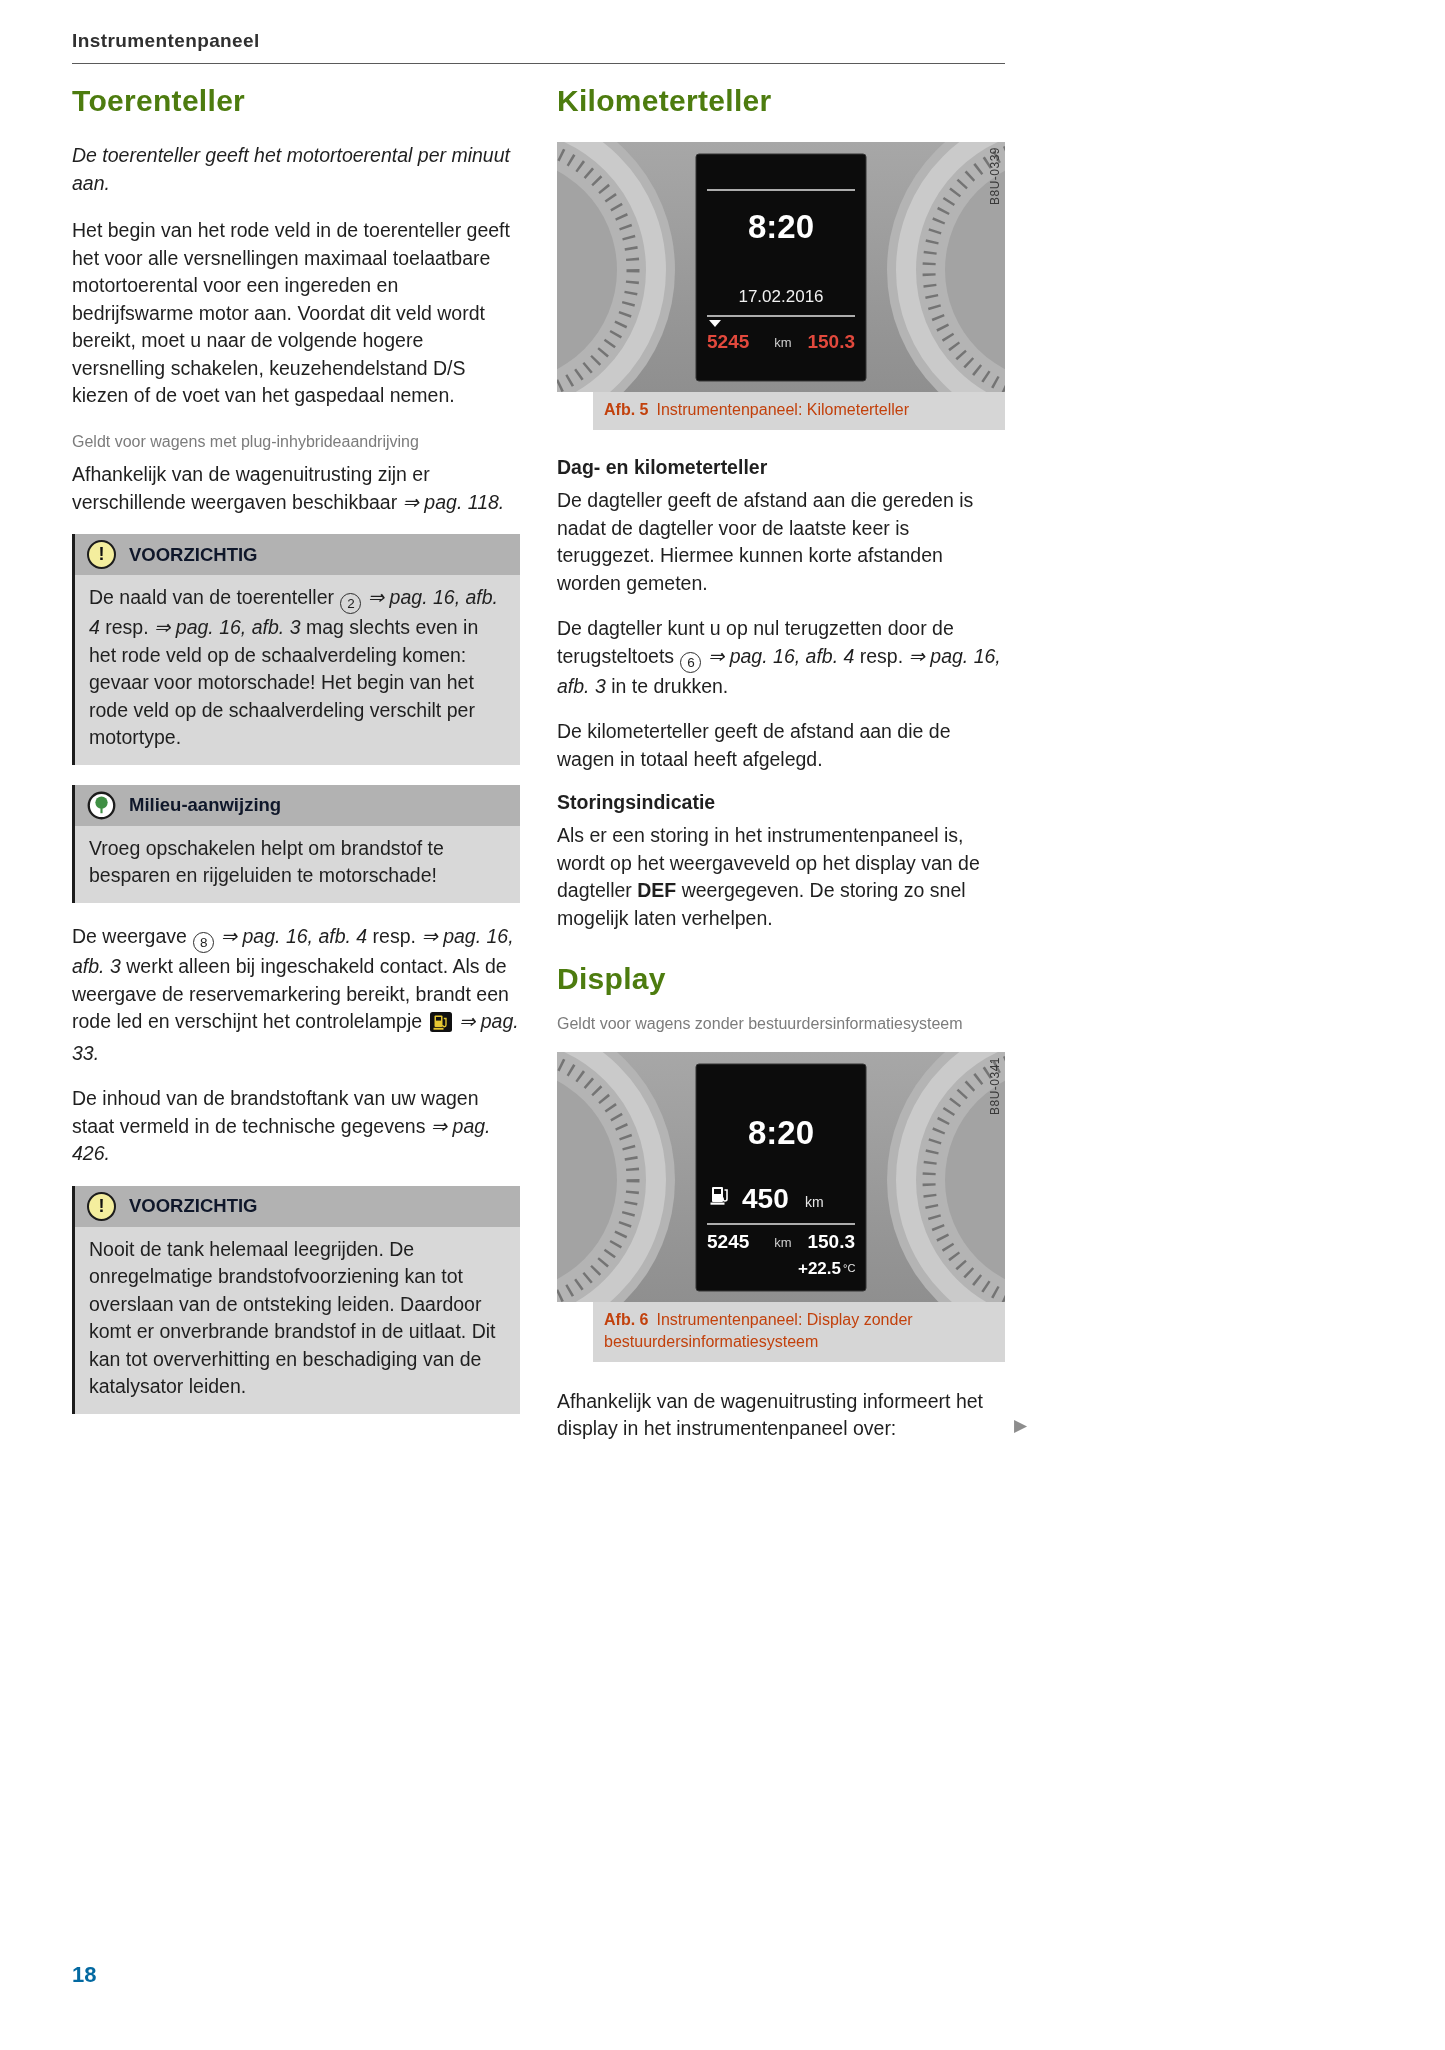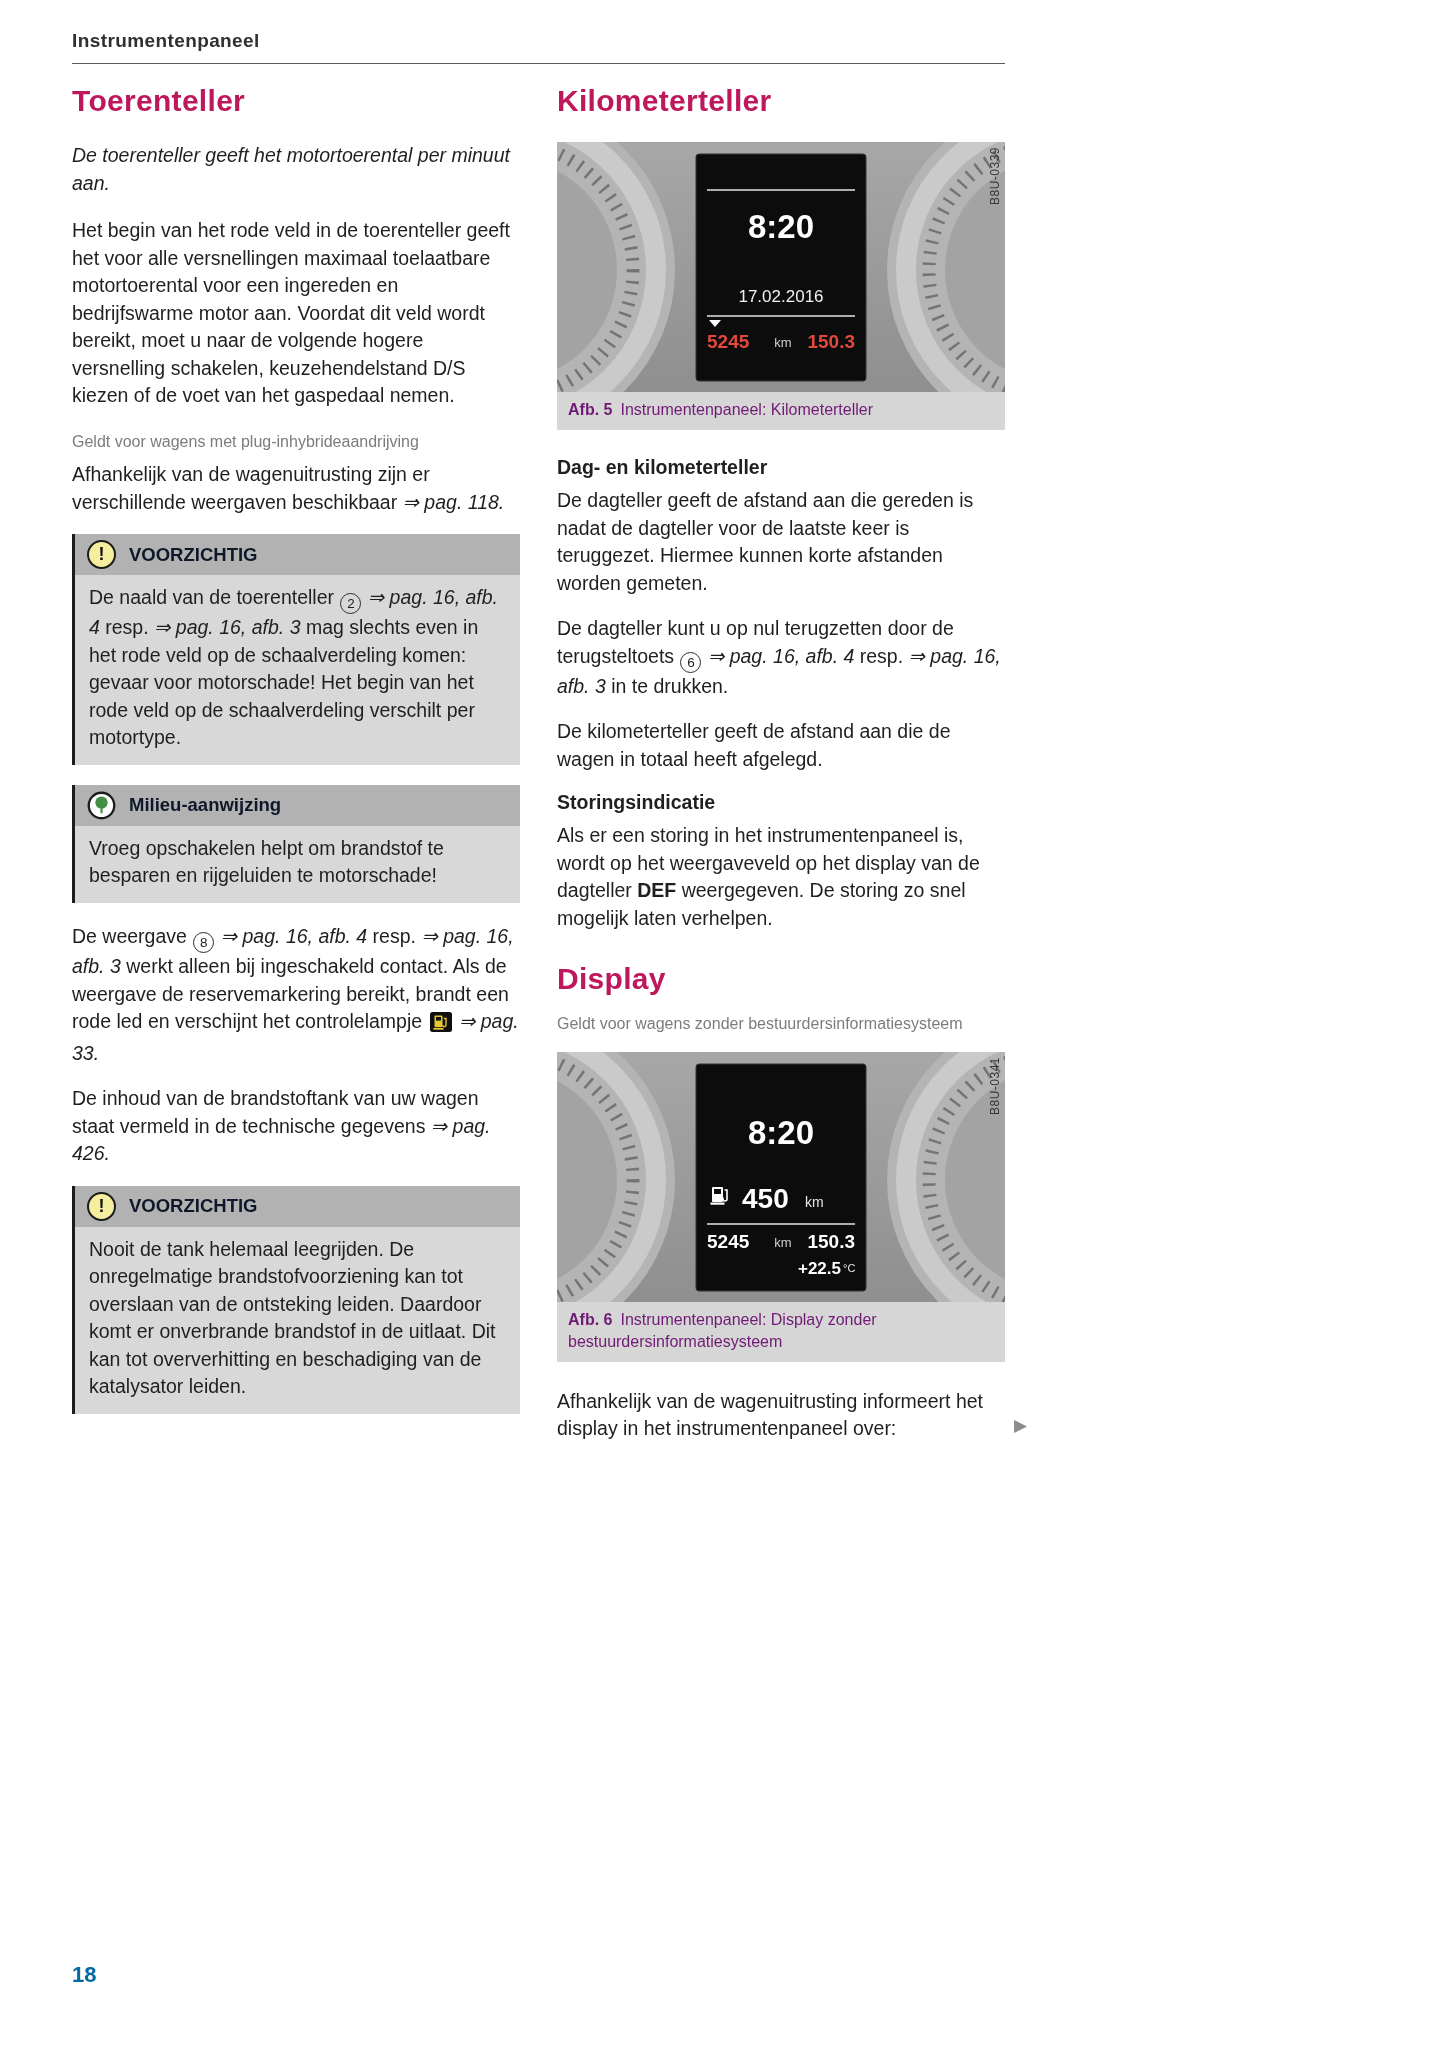--- a/index.html
+++ b/index.html
@@ -8,21 +8,21 @@
   .page { position:absolute; inset:0; }
 
   .runhead { position:absolute; left:72px; top:30px; width:933px;
              font-size:19px; font-weight:bold; letter-spacing:.4px; color:#303030;
              padding-bottom:11px; border-bottom:1.5px solid #5a5a5a; }
 
   .col { position:absolute; width:448px; }
   .col-left  { left:72px;  top:84px; }
   .col-right { left:557px; top:84px; }
 
-  h1 { font-size:30px; font-weight:bold; color:#be185d; letter-spacing:.3px; margin-bottom:24px; }
+  h1 { font-size:30px; font-weight:bold; color:#4d7c0f; letter-spacing:.3px; margin-bottom:24px; }
   h1.spaced { margin-top:30px; }
   p { font-size:19.5px; line-height:27.5px; margin-bottom:18px; }
   .intro { font-style:italic; margin-bottom:20px; }
   .note { font-size:16px; color:#7c7c7c; margin:4px 0 6px; }
   .ref { font-style:italic; }
   .b { font-weight:bold; }
   .sub { font-size:19.5px; font-weight:bold; margin:2px 0 8px; }
 
   .numcircle { display:inline-flex; align-items:center; justify-content:center;
                width:21px; height:21px; border:1.4px solid #2c2c2c; border-radius:50%;
@@ -35,21 +35,21 @@
   .box-body p { margin:0; }
   .warn-icon { width:29px; height:29px; border-radius:50%; background:#f4ee9e; border:2.6px solid #1c1c1c;
                display:inline-flex; align-items:center; justify-content:center;
                font-weight:bold; font-size:18px; color:#111; flex:0 0 auto; }
   .eco-icon { width:29px; height:29px; flex:0 0 auto; display:inline-flex; }
 
   figure { margin:0 0 26px; }
   .fig-img { position:relative; height:250px; overflow:hidden; }
   .fig-code { position:absolute; top:5px; right:3px; writing-mode:vertical-rl; transform:rotate(180deg);
               font-size:12px; letter-spacing:.5px; color:#383838; }
-  .fig-caption { background:#d6d6d6; padding:7px 11px 9px; font-size:16px; line-height:22px; color:#701a75; }
+  .fig-caption { background:#d6d6d6; padding:7px 11px 9px; font-size:16px; line-height:22px; color:#c2410c;margin-left:36px; }
   .fig-caption .cap-label { font-weight:bold; margin-right:8px; }
 
   .lamp { display:inline-block; vertical-align:-4px; margin:0 2px; }
 
   .cont-wrap { position:relative; }
   .cont-arrow { position:absolute; right:-22px; bottom:3px; font-size:17px; color:#8d8d8d; font-style:normal; }
 
   .pagenum { position:absolute; left:72px; top:1962px; font-size:22px; font-weight:bold; color:#0369a1; }
 
   svg text { font-family:"Liberation Sans", sans-serif; }

